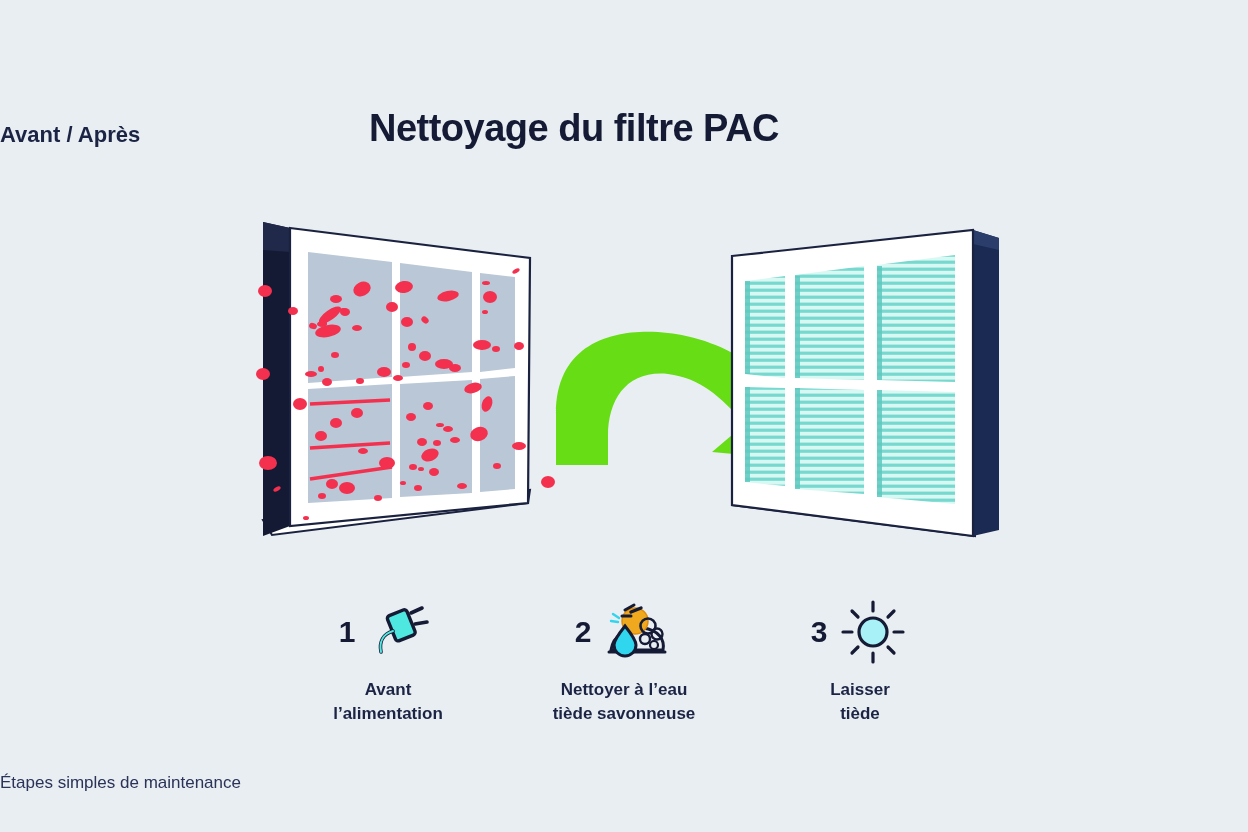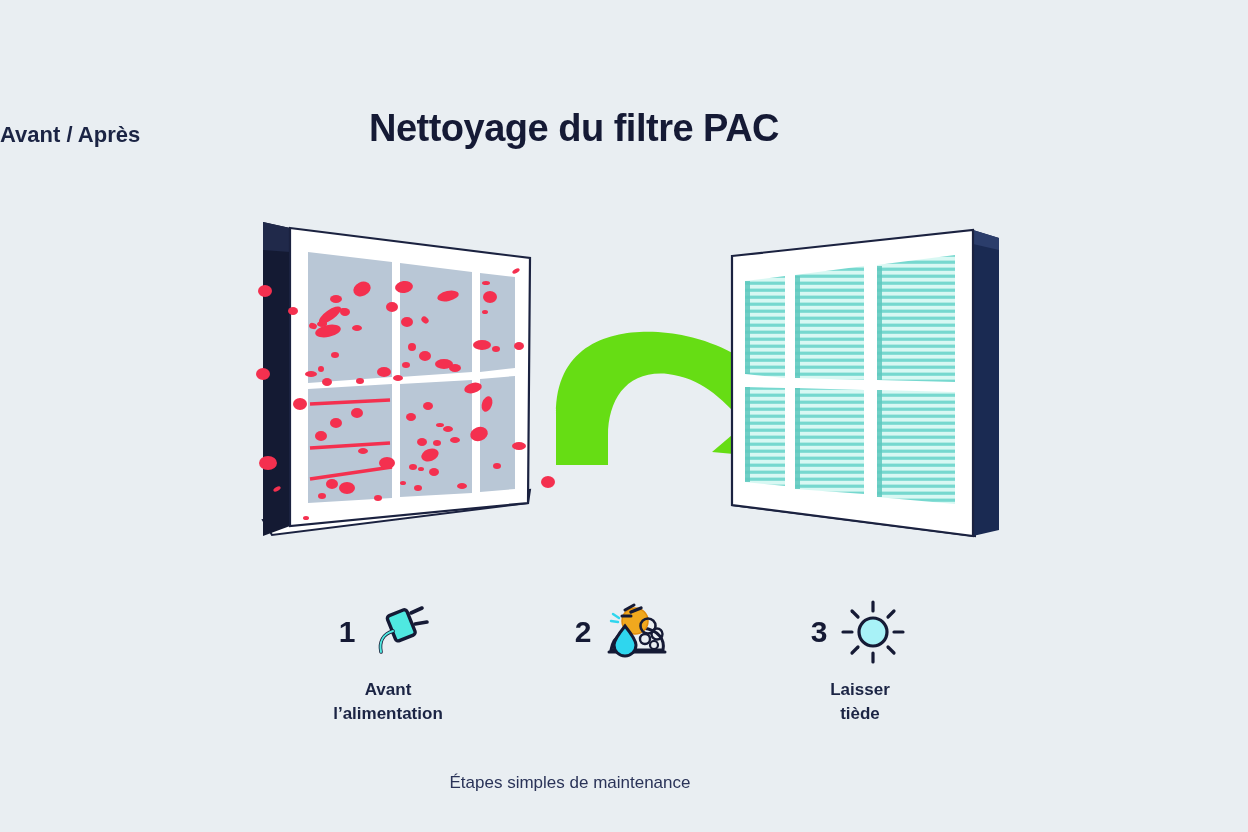--- a/index.html
+++ b/index.html
@@ -40,21 +40,20 @@
     text-align: left;
     font-size: 22px;
     font-weight: bold;
     color: #1b2444;
   }
   .footer {
     position: absolute;
     top: 773px;
     left: 0;
     width: 1140px;
-    text-align: center;
     font-size: 17px;
     font-weight: 500;
     color: #2a3358;
   }
   .steps {
     position: absolute;
     top: 592px;
     left: 0;
     width: 1248px;
     display: flex;
@@ -278,20 +277,22 @@
         <path d="M24 14 L33 9 M21 20 L30 20" stroke="#151a35" stroke-width="3" stroke-linecap="round"></path>
         <path d="M30 16 L40 12" stroke="#151a35" stroke-width="3.4" stroke-linecap="round"></path>
         <circle cx="47" cy="30" r="7.5" fill="none" stroke="#151a35" stroke-width="2.6"></circle>
         <circle cx="56" cy="38" r="5.5" fill="none" stroke="#151a35" stroke-width="2.4"></circle>
         <circle cx="44" cy="43" r="5" fill="none" stroke="#151a35" stroke-width="2.4"></circle>
         <circle cx="53" cy="49" r="4" fill="none" stroke="#151a35" stroke-width="2.2"></circle>
         <path d="M24 30 C16 40 13 45 13 49 A11 11 0 0 0 35 49 C35 45 32 40 24 30 Z" fill="#2fd6ee" stroke="#151a35" stroke-width="3"></path>
         <path d="M12 18 L18 22 M10 25 L17 26" stroke="#2fd6ee" stroke-width="2.4" stroke-linecap="round"></path>
       </svg>
     </div>
+    <div class="step-label">Nettoyer à l’eau
+tiède savonneuse</div>
   </div>
 
   <div class="step">
     <div class="step-row">
       <span class="step-num">3</span>
       <svg class="step-icon" viewBox="0 0 72 72">
         <circle cx="36" cy="36" r="14" fill="#a8f2f7" stroke="#151a35" stroke-width="3.2"></circle>
         <g stroke="#151a35" stroke-width="3.2" stroke-linecap="round">
           <line x1="36" y1="6" x2="36" y2="15"></line>
           <line x1="36" y1="57" x2="36" y2="66"></line>

